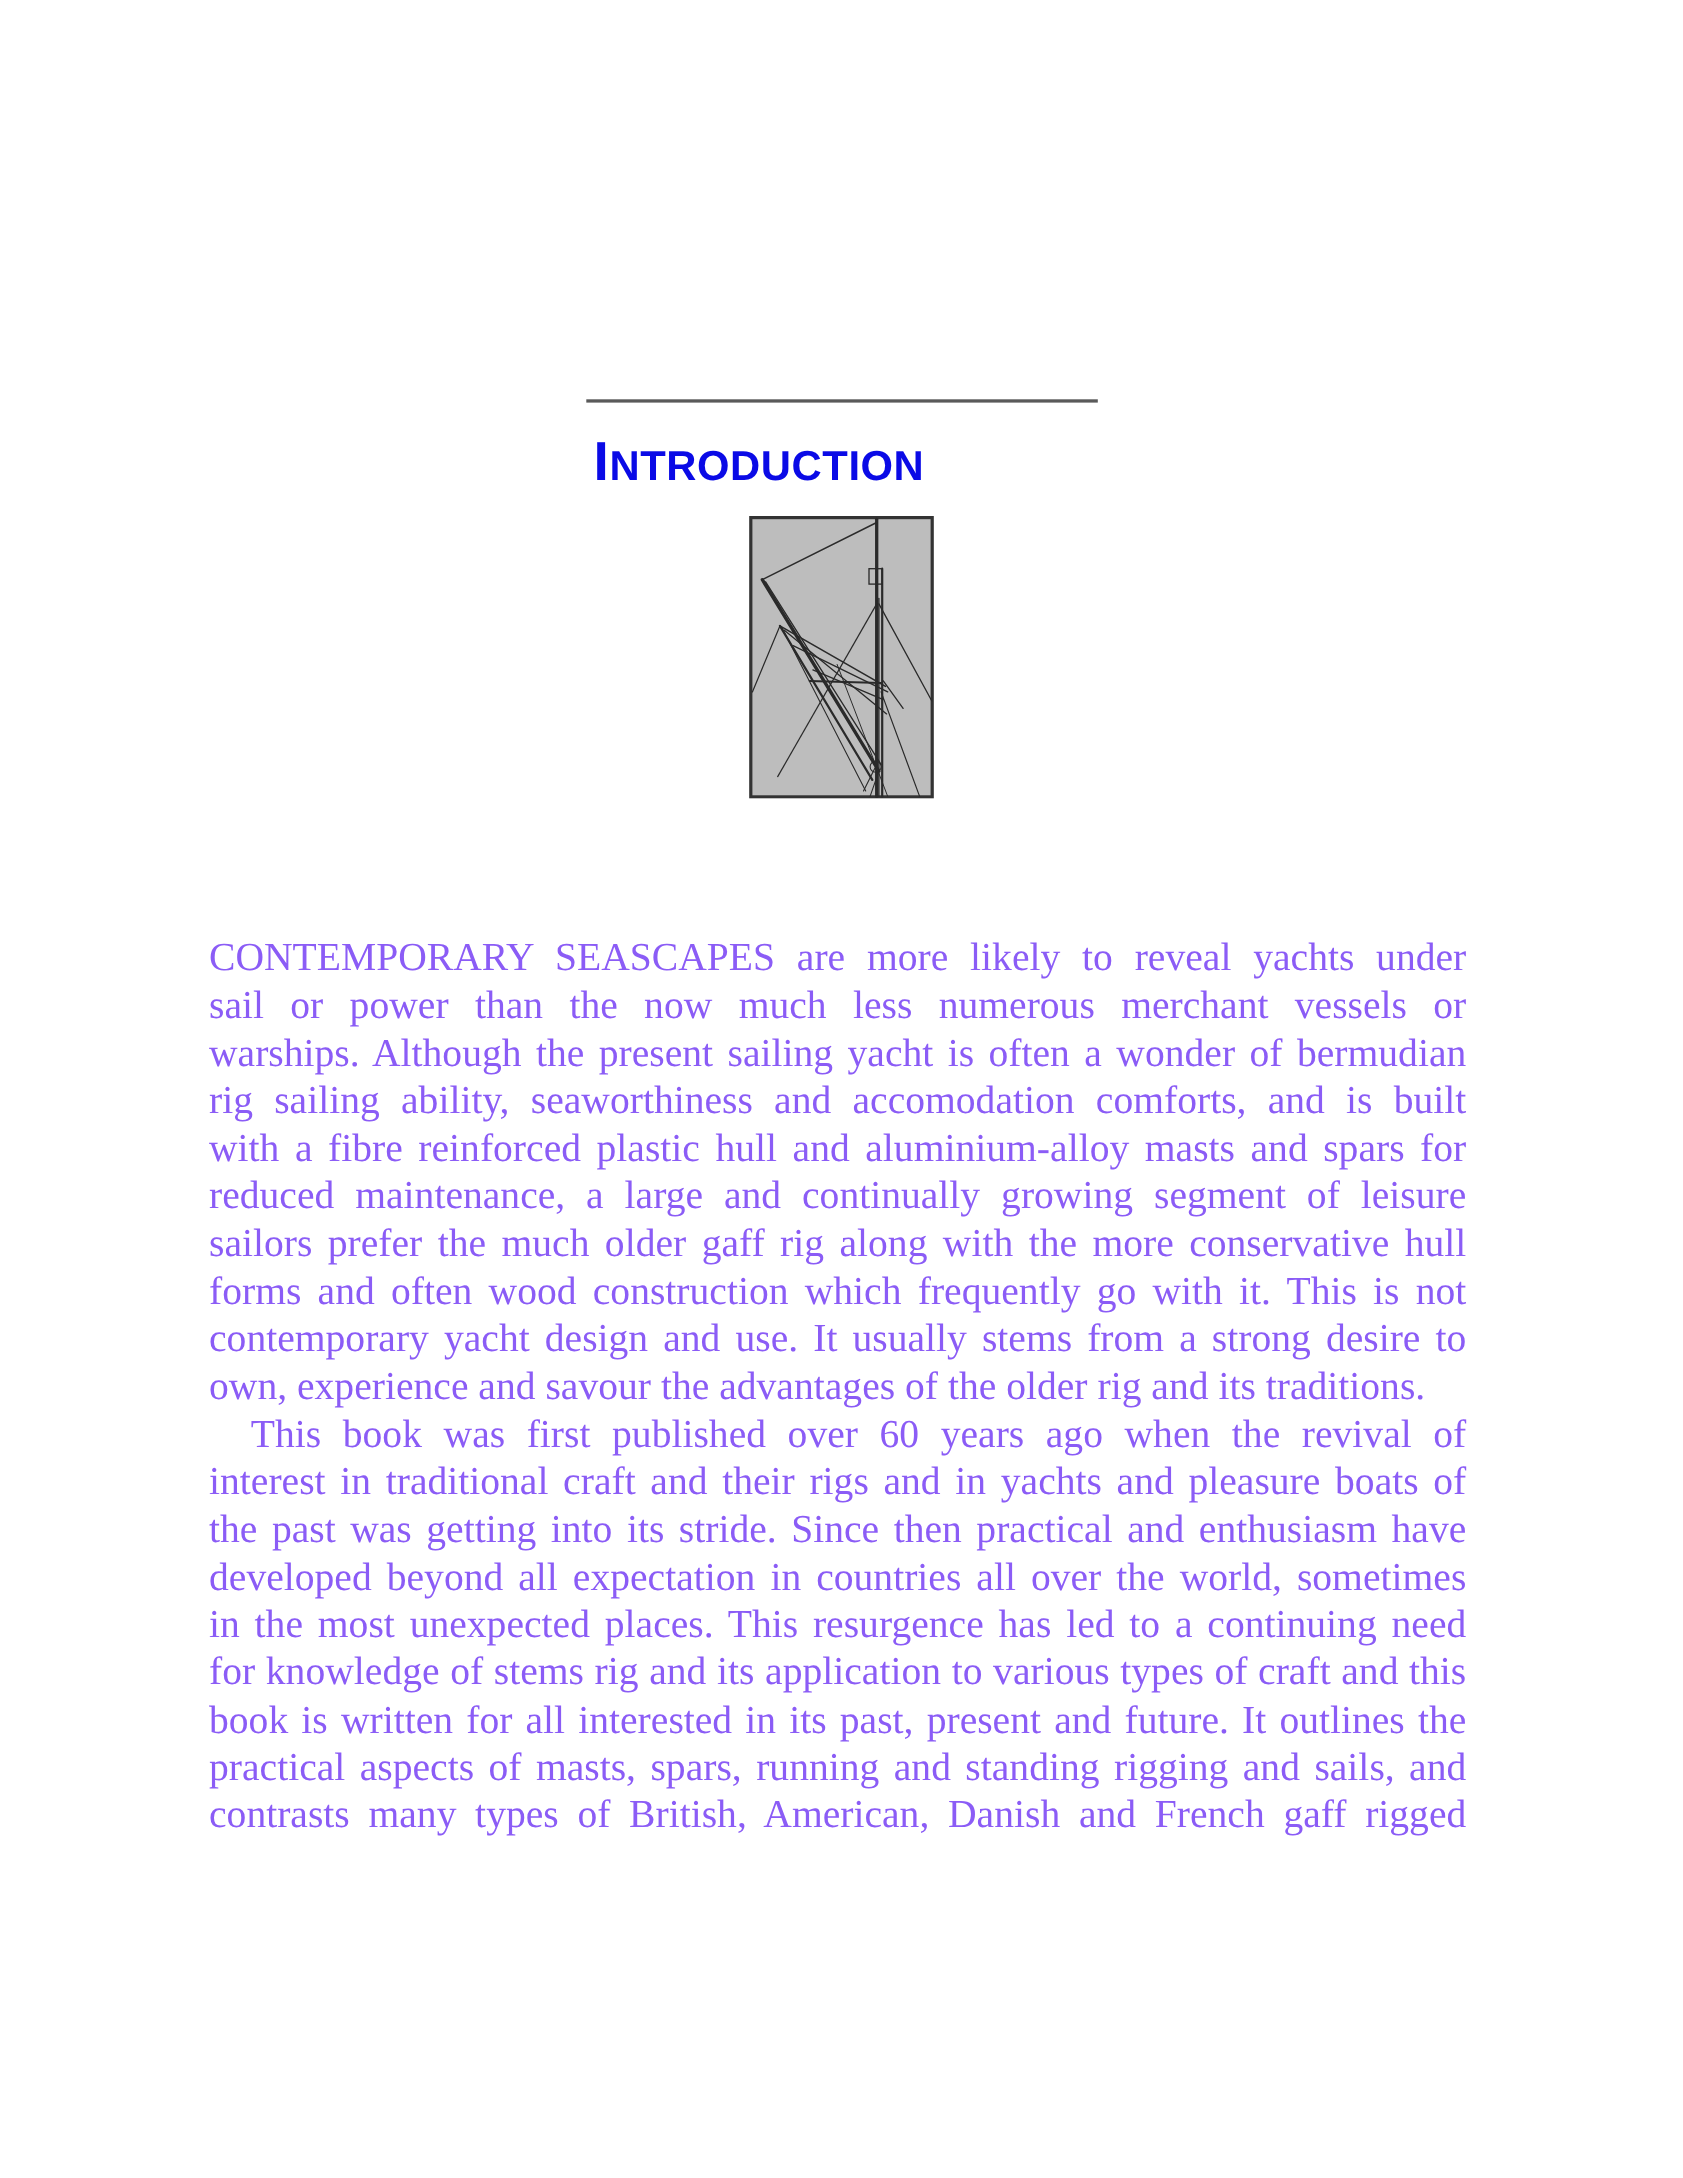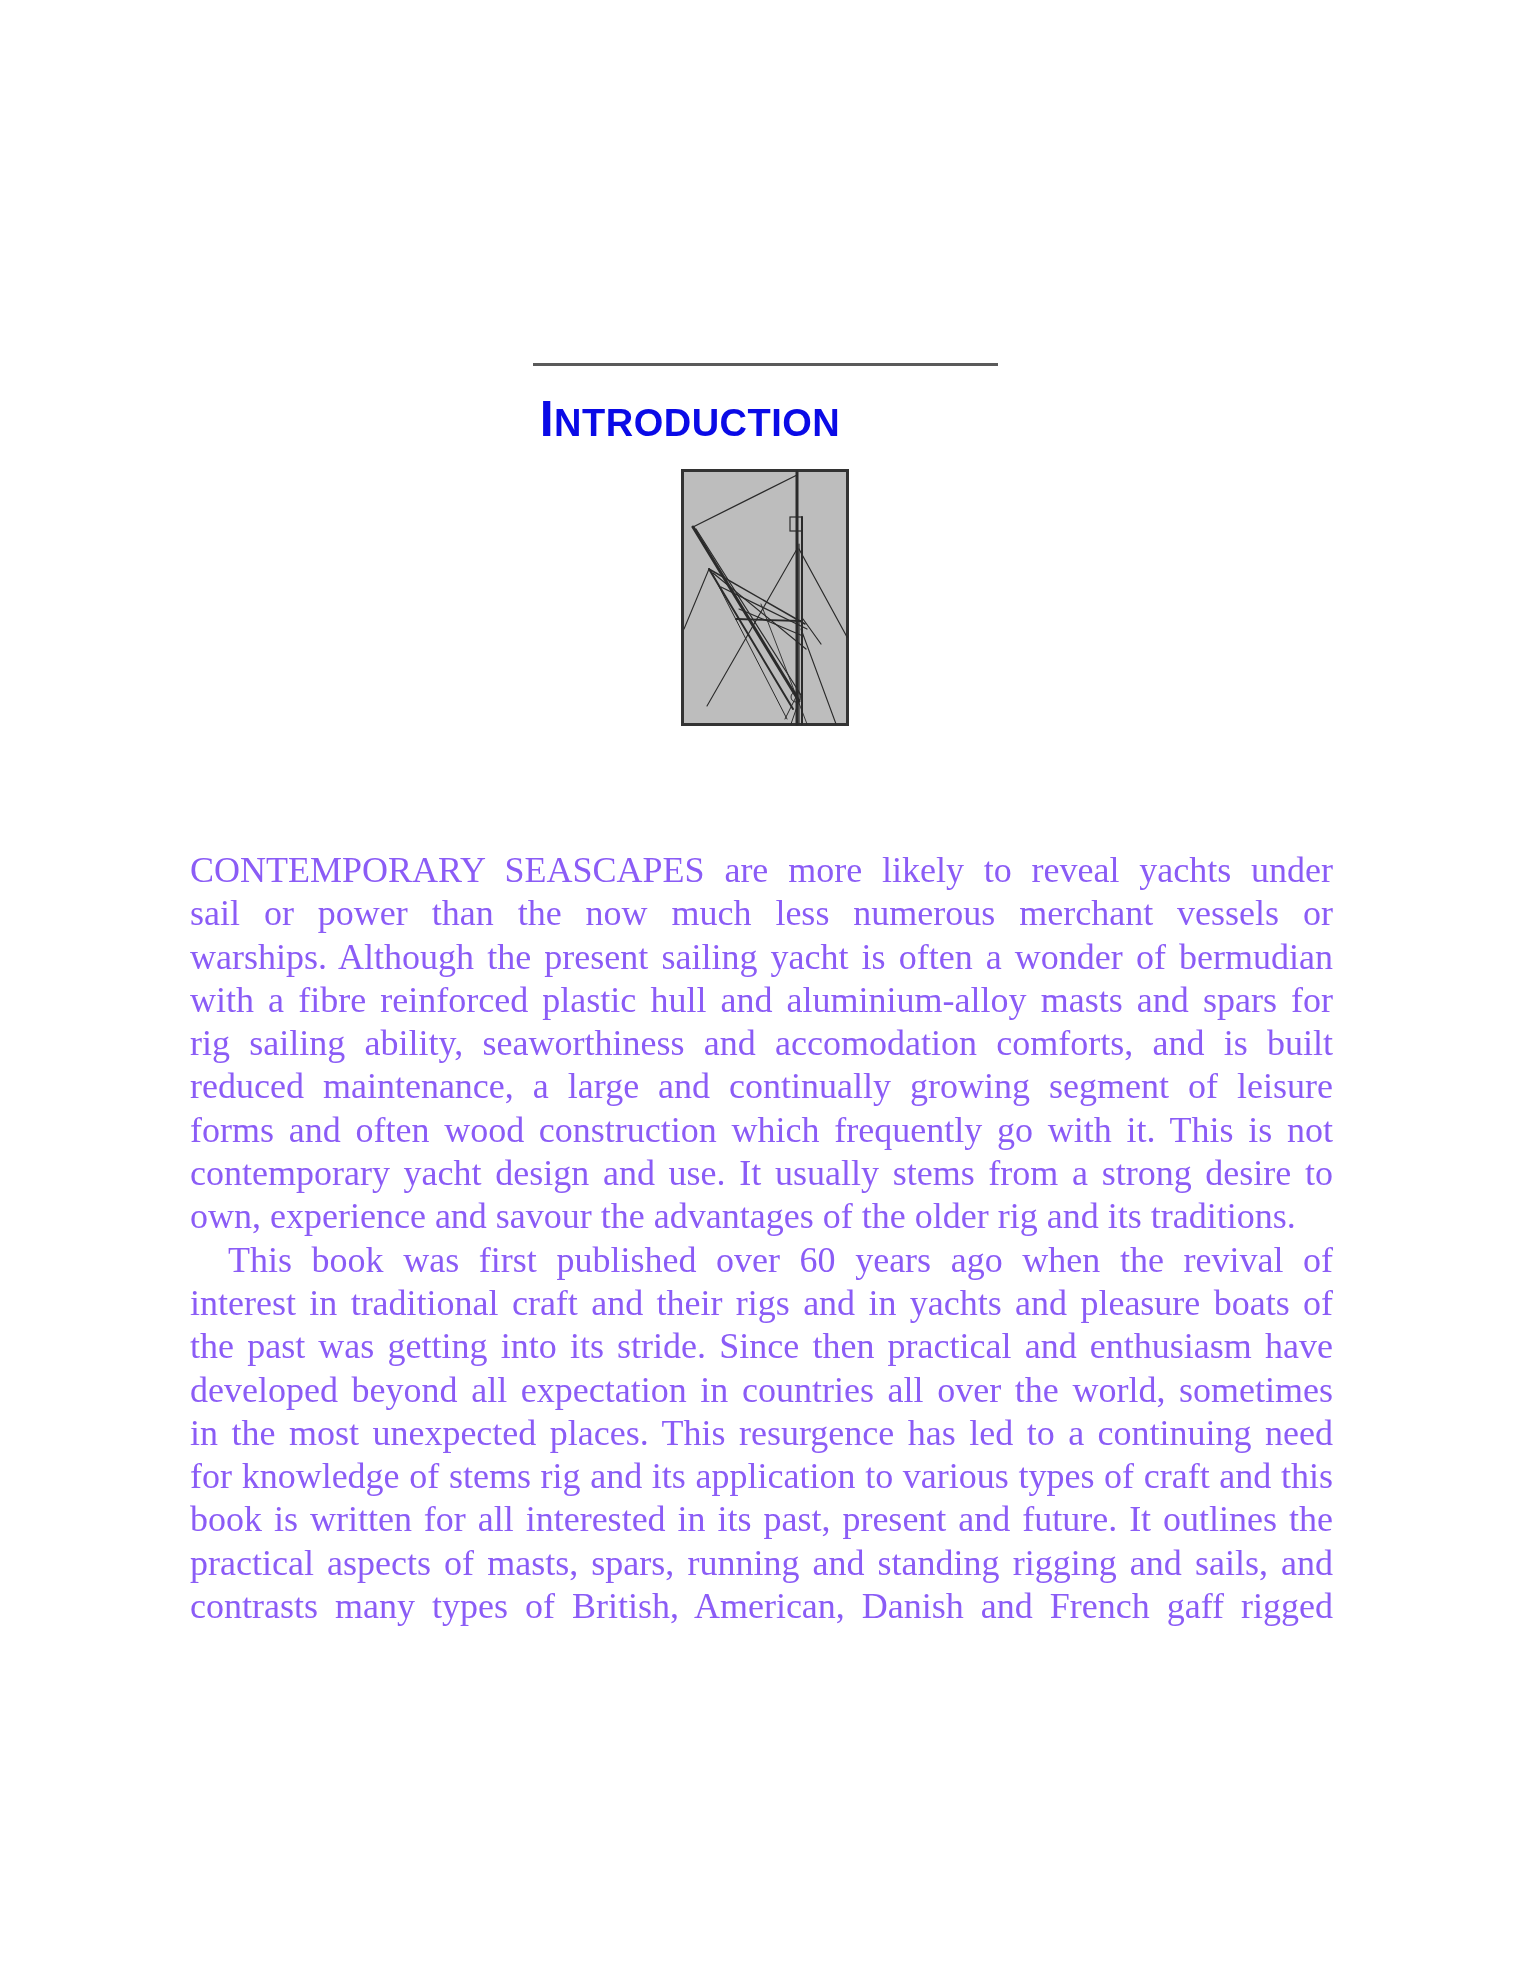--- a/index.html
+++ b/index.html
@@ -116,23 +116,24 @@
         <line x1="110" y1="255" x2="118" y2="232" stroke-width="1"></line>
       </g>
     </svg>
   </div>
 
   <div class="body-text">
     <p>
       <span class="line">CONTEMPORARY SEASCAPES are more likely to reveal yachts under</span>
       <span class="line">sail or power than the now much less numerous merchant vessels or</span>
       <span class="line">warships. Although the present sailing yacht is often a wonder of bermudian</span>
+      <span class="line">rig sailing ability, seaworthiness and accomodation comforts, and is built</span>
       <span class="line">with a fibre reinforced plastic hull and aluminium-alloy masts and spars for</span>
-      <span class="line">rig sailing ability, seaworthiness and accomodation comforts, and is built</span>
       <span class="line">reduced maintenance, a large and continually growing segment of leisure</span>
+      <span class="line">sailors prefer the much older gaff rig along with the more conservative hull</span>
       <span class="line">forms and often wood construction which frequently go with it. This is not</span>
       <span class="line">contemporary yacht design and use. It usually stems from a strong desire to</span>
       <span class="line last">own, experience and savour the advantages of the older rig and its traditions.</span>
     </p>
     <p class="para2">
       <span class="line" style="padding-left:38px;box-sizing:border-box;">This book was first published over 60 years ago when the revival of</span>
       <span class="line">interest in traditional craft and their rigs and in yachts and pleasure boats of</span>
       <span class="line">the past was getting into its stride. Since then practical and enthusiasm have</span>
       <span class="line">developed beyond all expectation in countries all over the world, sometimes</span>
       <span class="line">in the most unexpected places. This resurgence has led to a continuing need</span>

